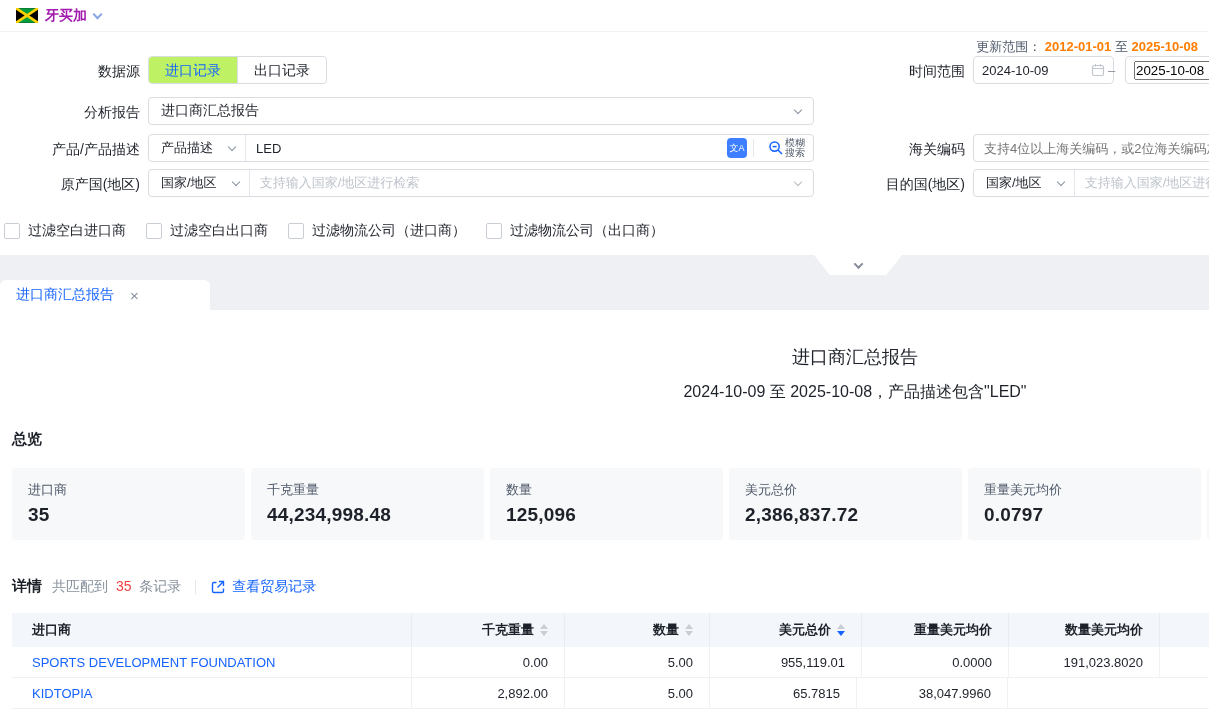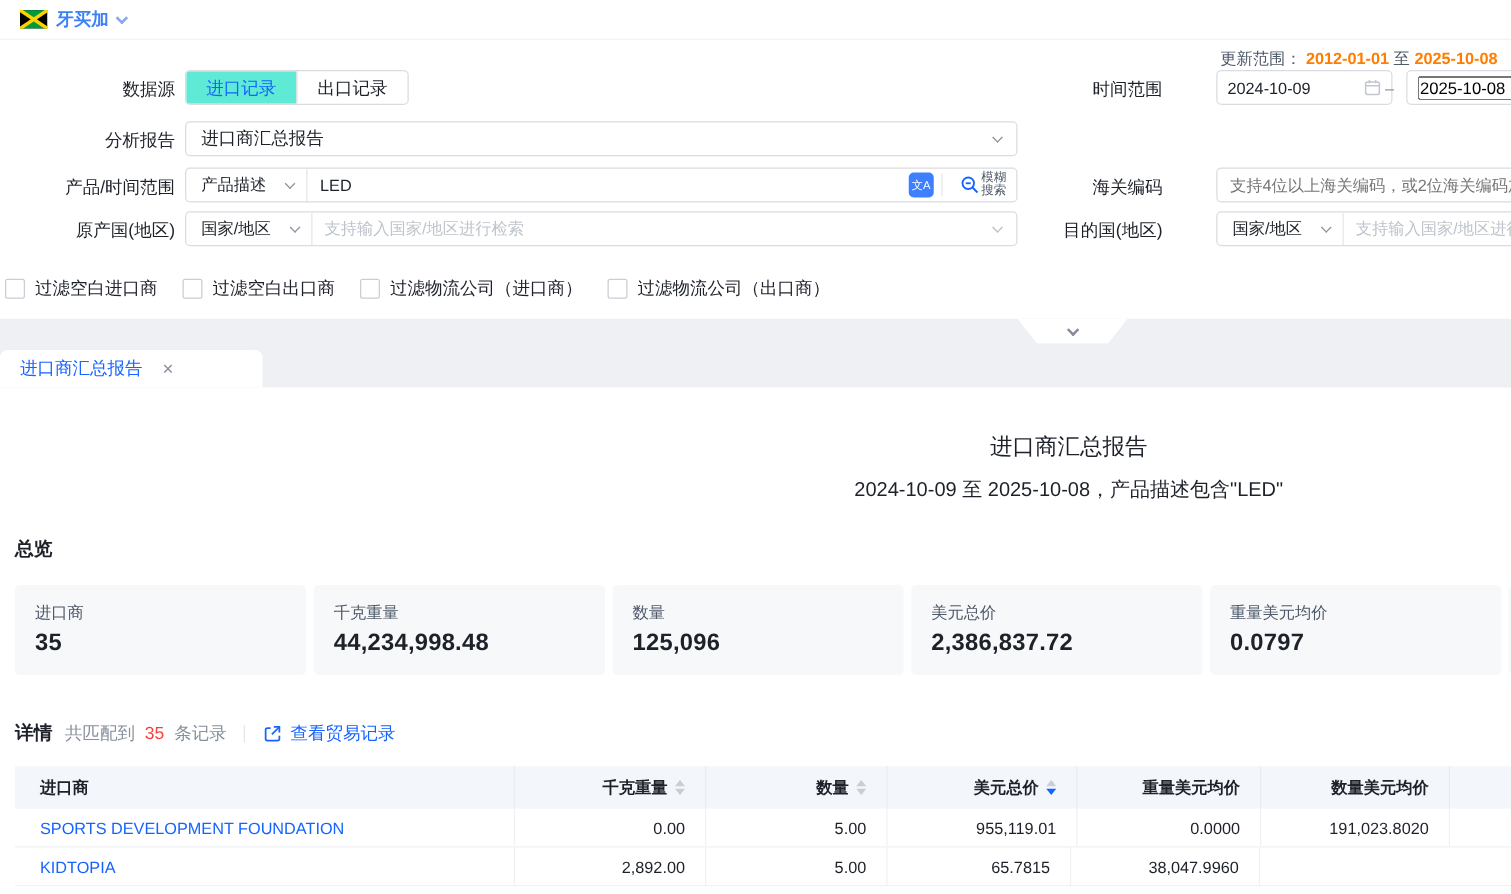--- a/index.html
+++ b/index.html
@@ -3,37 +3,37 @@
 <meta charset="utf-8">
 <style>
   * { margin:0; padding:0; box-sizing:border-box; }
   html,body { width:1209px; height:715px; overflow:hidden; background:#fff;
               font-family:"Liberation Sans","DejaVu Sans",sans-serif; color:#1d2129; }
 
   
   .topbar { height:32px; display:flex; align-items:center; padding:0 16px;
             border-bottom:1px solid #f2f3f5; background:#fff; }
   .country-sel { display:flex; align-items:center; gap:7px; cursor:pointer; }
-  .country-name { color:#3b82f6; font-size:14px; font-weight:bold; }
+  .country-name { color:#a21caf; font-size:14px; font-weight:bold; }
   .chev { width:7px; height:7px; border-left:2px solid #8aa7e8; border-bottom:2px solid #8aa7e8;
           transform:rotate(-45deg); margin-top:-3px; }
 
   
   .filters { position:relative; height:223px; background:#fff; }
   .flabel { position:absolute; left:0; width:140px; text-align:right; font-size:14px; color:#1d2129; }
-  .rlabel { position:absolute; left:823px; width:107px; text-align:right; font-size:14px; color:#1d2129; }
+  .rlabel { position:absolute; left:858px; width:107px; text-align:right; font-size:14px; color:#1d2129; }
 
   .update-range { position:absolute; top:6px; right:11px; font-size:13px; color:#4e5969; }
   .update-range b { color:#ff7d00; }
   .update-range .to { color:#4e5969; font-weight:normal; }
 
   .segmented { position:absolute; left:148px; top:24px; height:28px; display:inline-flex;
                border:1px solid #d9dce1; border-radius:4px; overflow:hidden; background:#fff; }
   .seg { padding:0 16px; line-height:26px; font-size:14px; cursor:pointer; color:#1d2129; }
-  .seg.active { background:#5eead4; color:#1664ff; }
+  .seg.active { background:#bef264; color:#1664ff; }
   .seg + .seg { border-left:1px solid #d9dce1; }
 
   .box { position:absolute; height:28px; border:1px solid #d9dce1; border-radius:4px;
          background:#fff; display:flex; align-items:center; font-size:13px; }
   .sel-chev { width:6px; height:6px; border-left:1.6px solid #86909c; border-bottom:1.6px solid #86909c;
               transform:rotate(-45deg); margin-top:-3px; flex:none; }
   .vdiv { width:1px; height:26px; background:#e5e6eb; flex:none; }
   .ph { color:#bfc4cc; }
 
   .date-box { left:973px; top:24px; width:141px; justify-content:space-between; padding:0 8px; color:#1d2129; }
@@ -160,21 +160,21 @@
   <div class="box date-box2">
     <input readonly="" value="2025-10-08" style="">
   </div>
 
   <div class="flabel" style="top:72px;">分析报告</div>
   <div class="box report-sel">
     <span>进口商汇总报告</span>
     <span class="sel-chev"></span>
   </div>
 
-  <div class="flabel" style="top:109px;">产品/时间范围</div>
+  <div class="flabel" style="top:109px;">产品/产品描述</div>
   <div class="box compound">
     <div class="ctype">
       <span>产品描述</span>
       <span class="sel-chev"></span>
     </div>
     <div class="vdiv"></div>
     <input class="pinput" value="LED" style="">
     <div class="trans-icon">文A</div>
     <div class="vdiv" style="height:18px;margin:0 6px;"></div>
     <div class="fuzzy">

